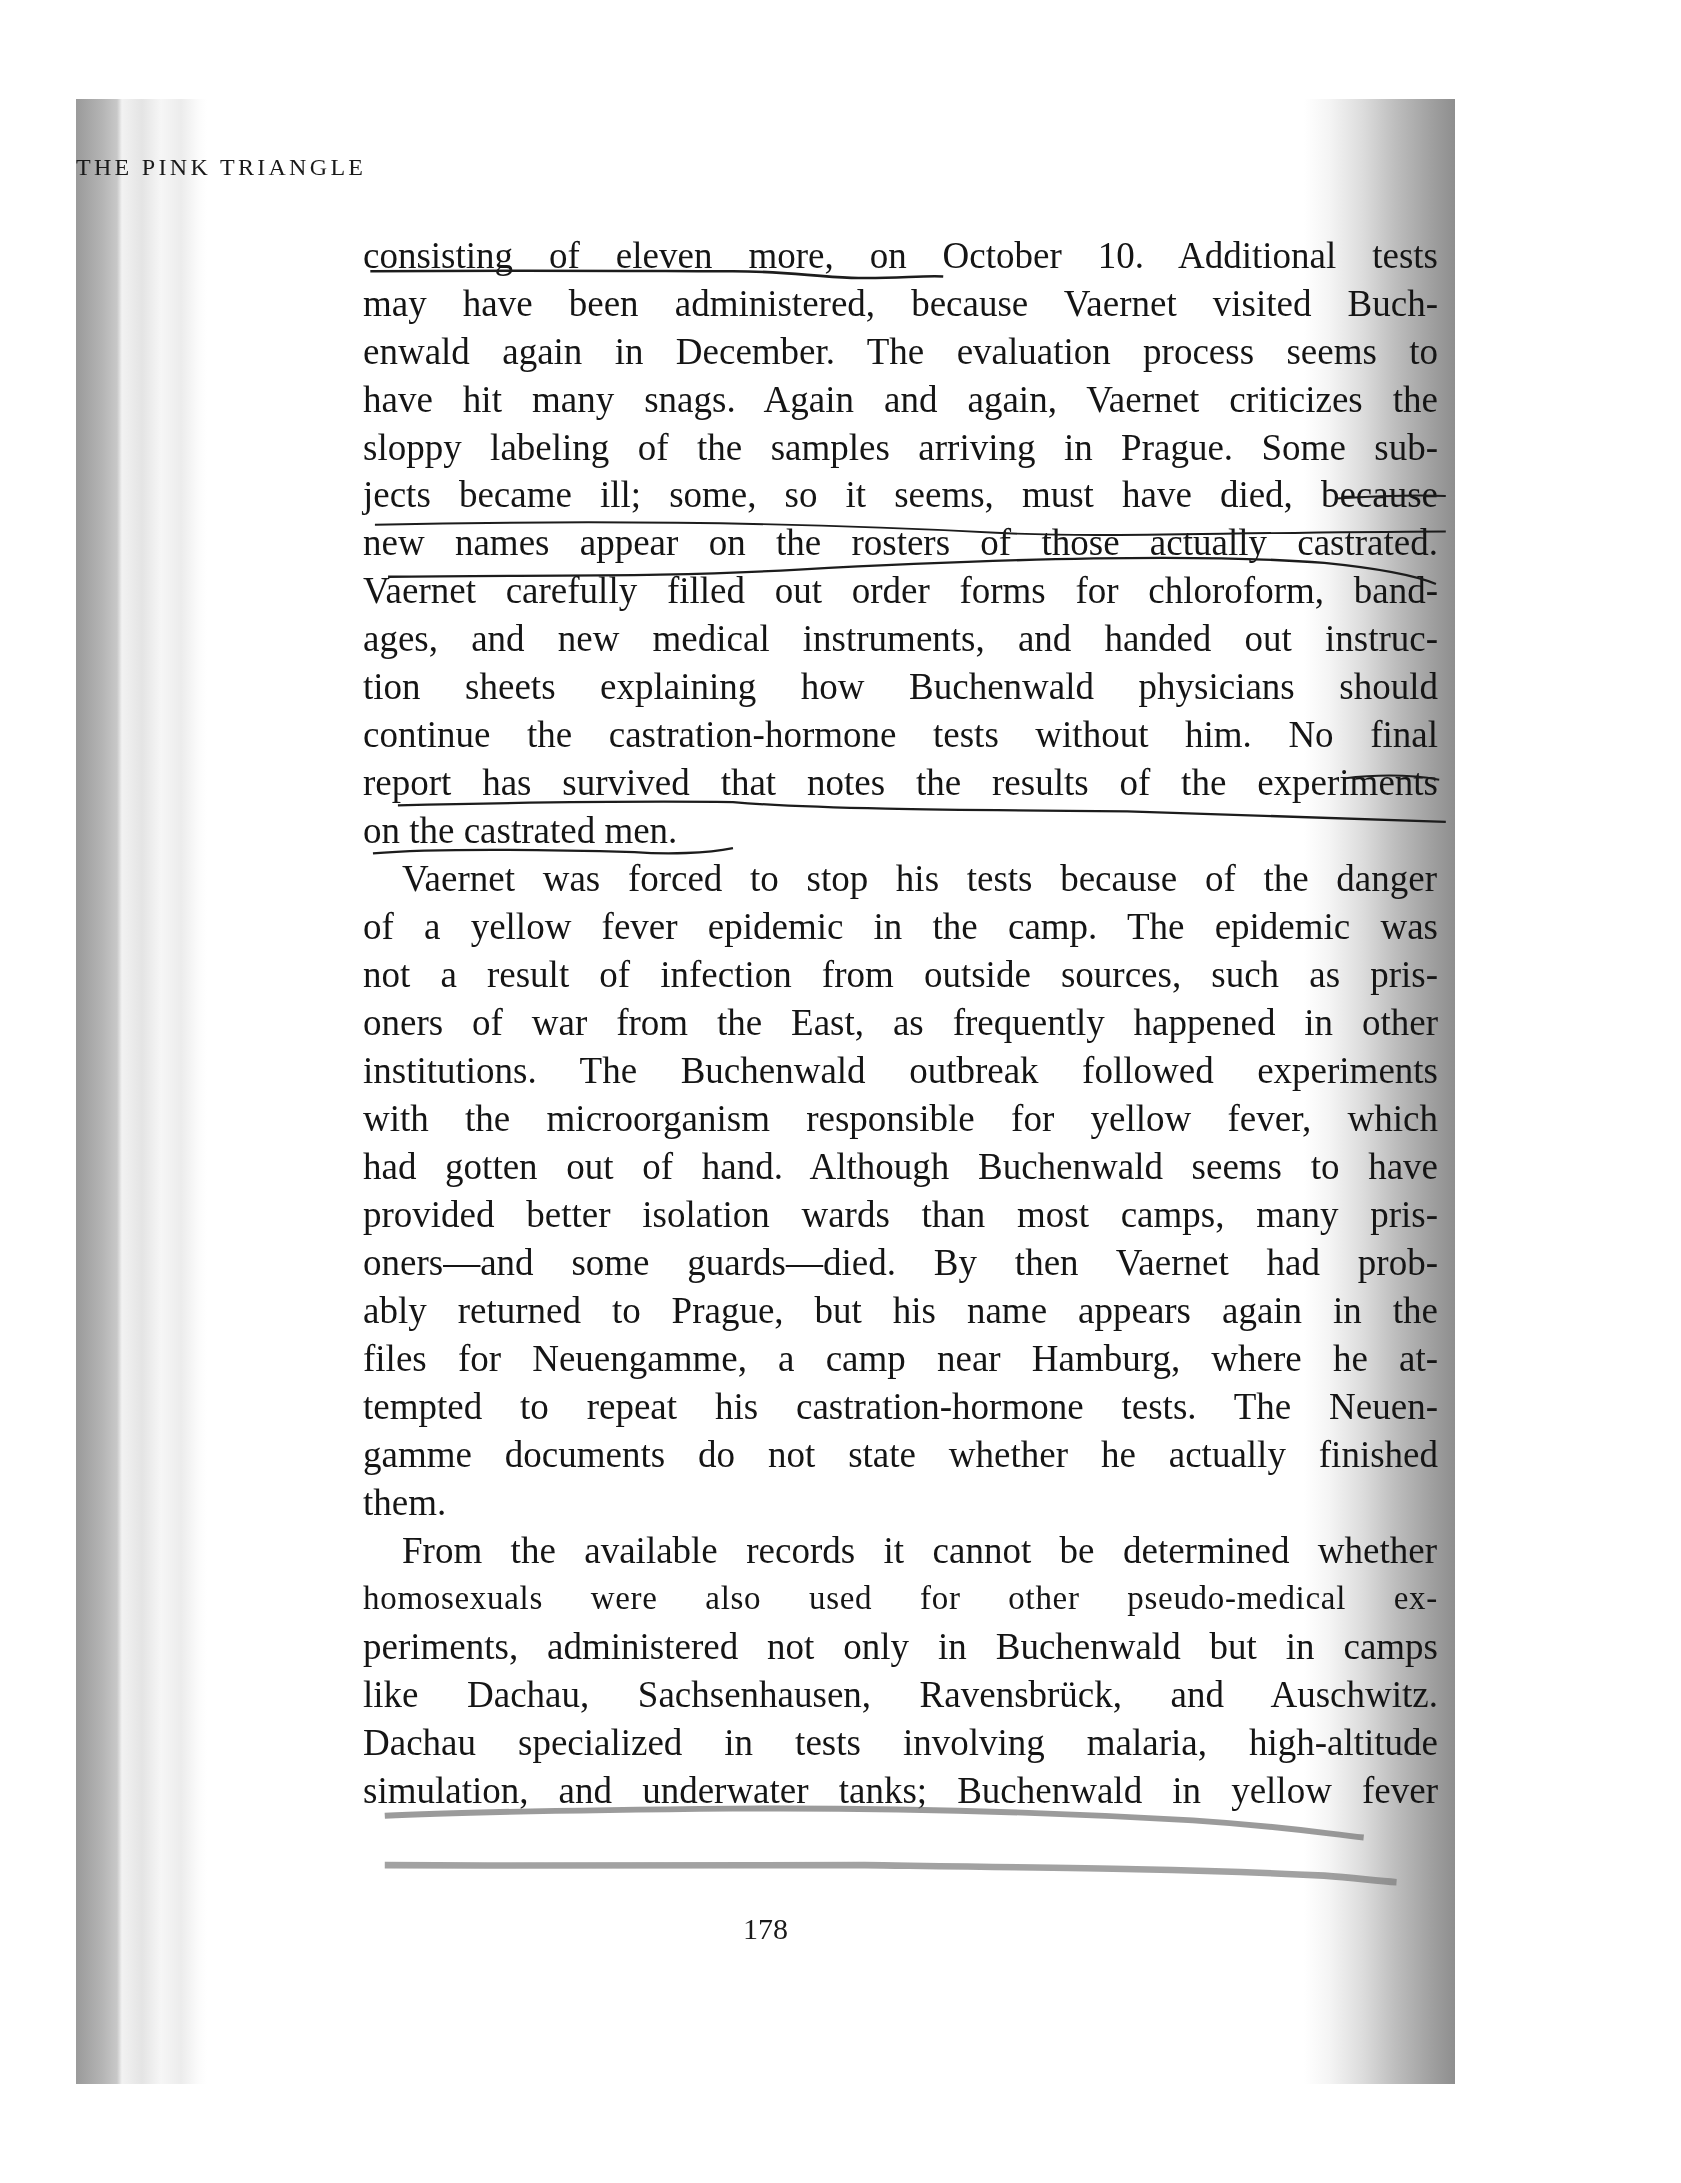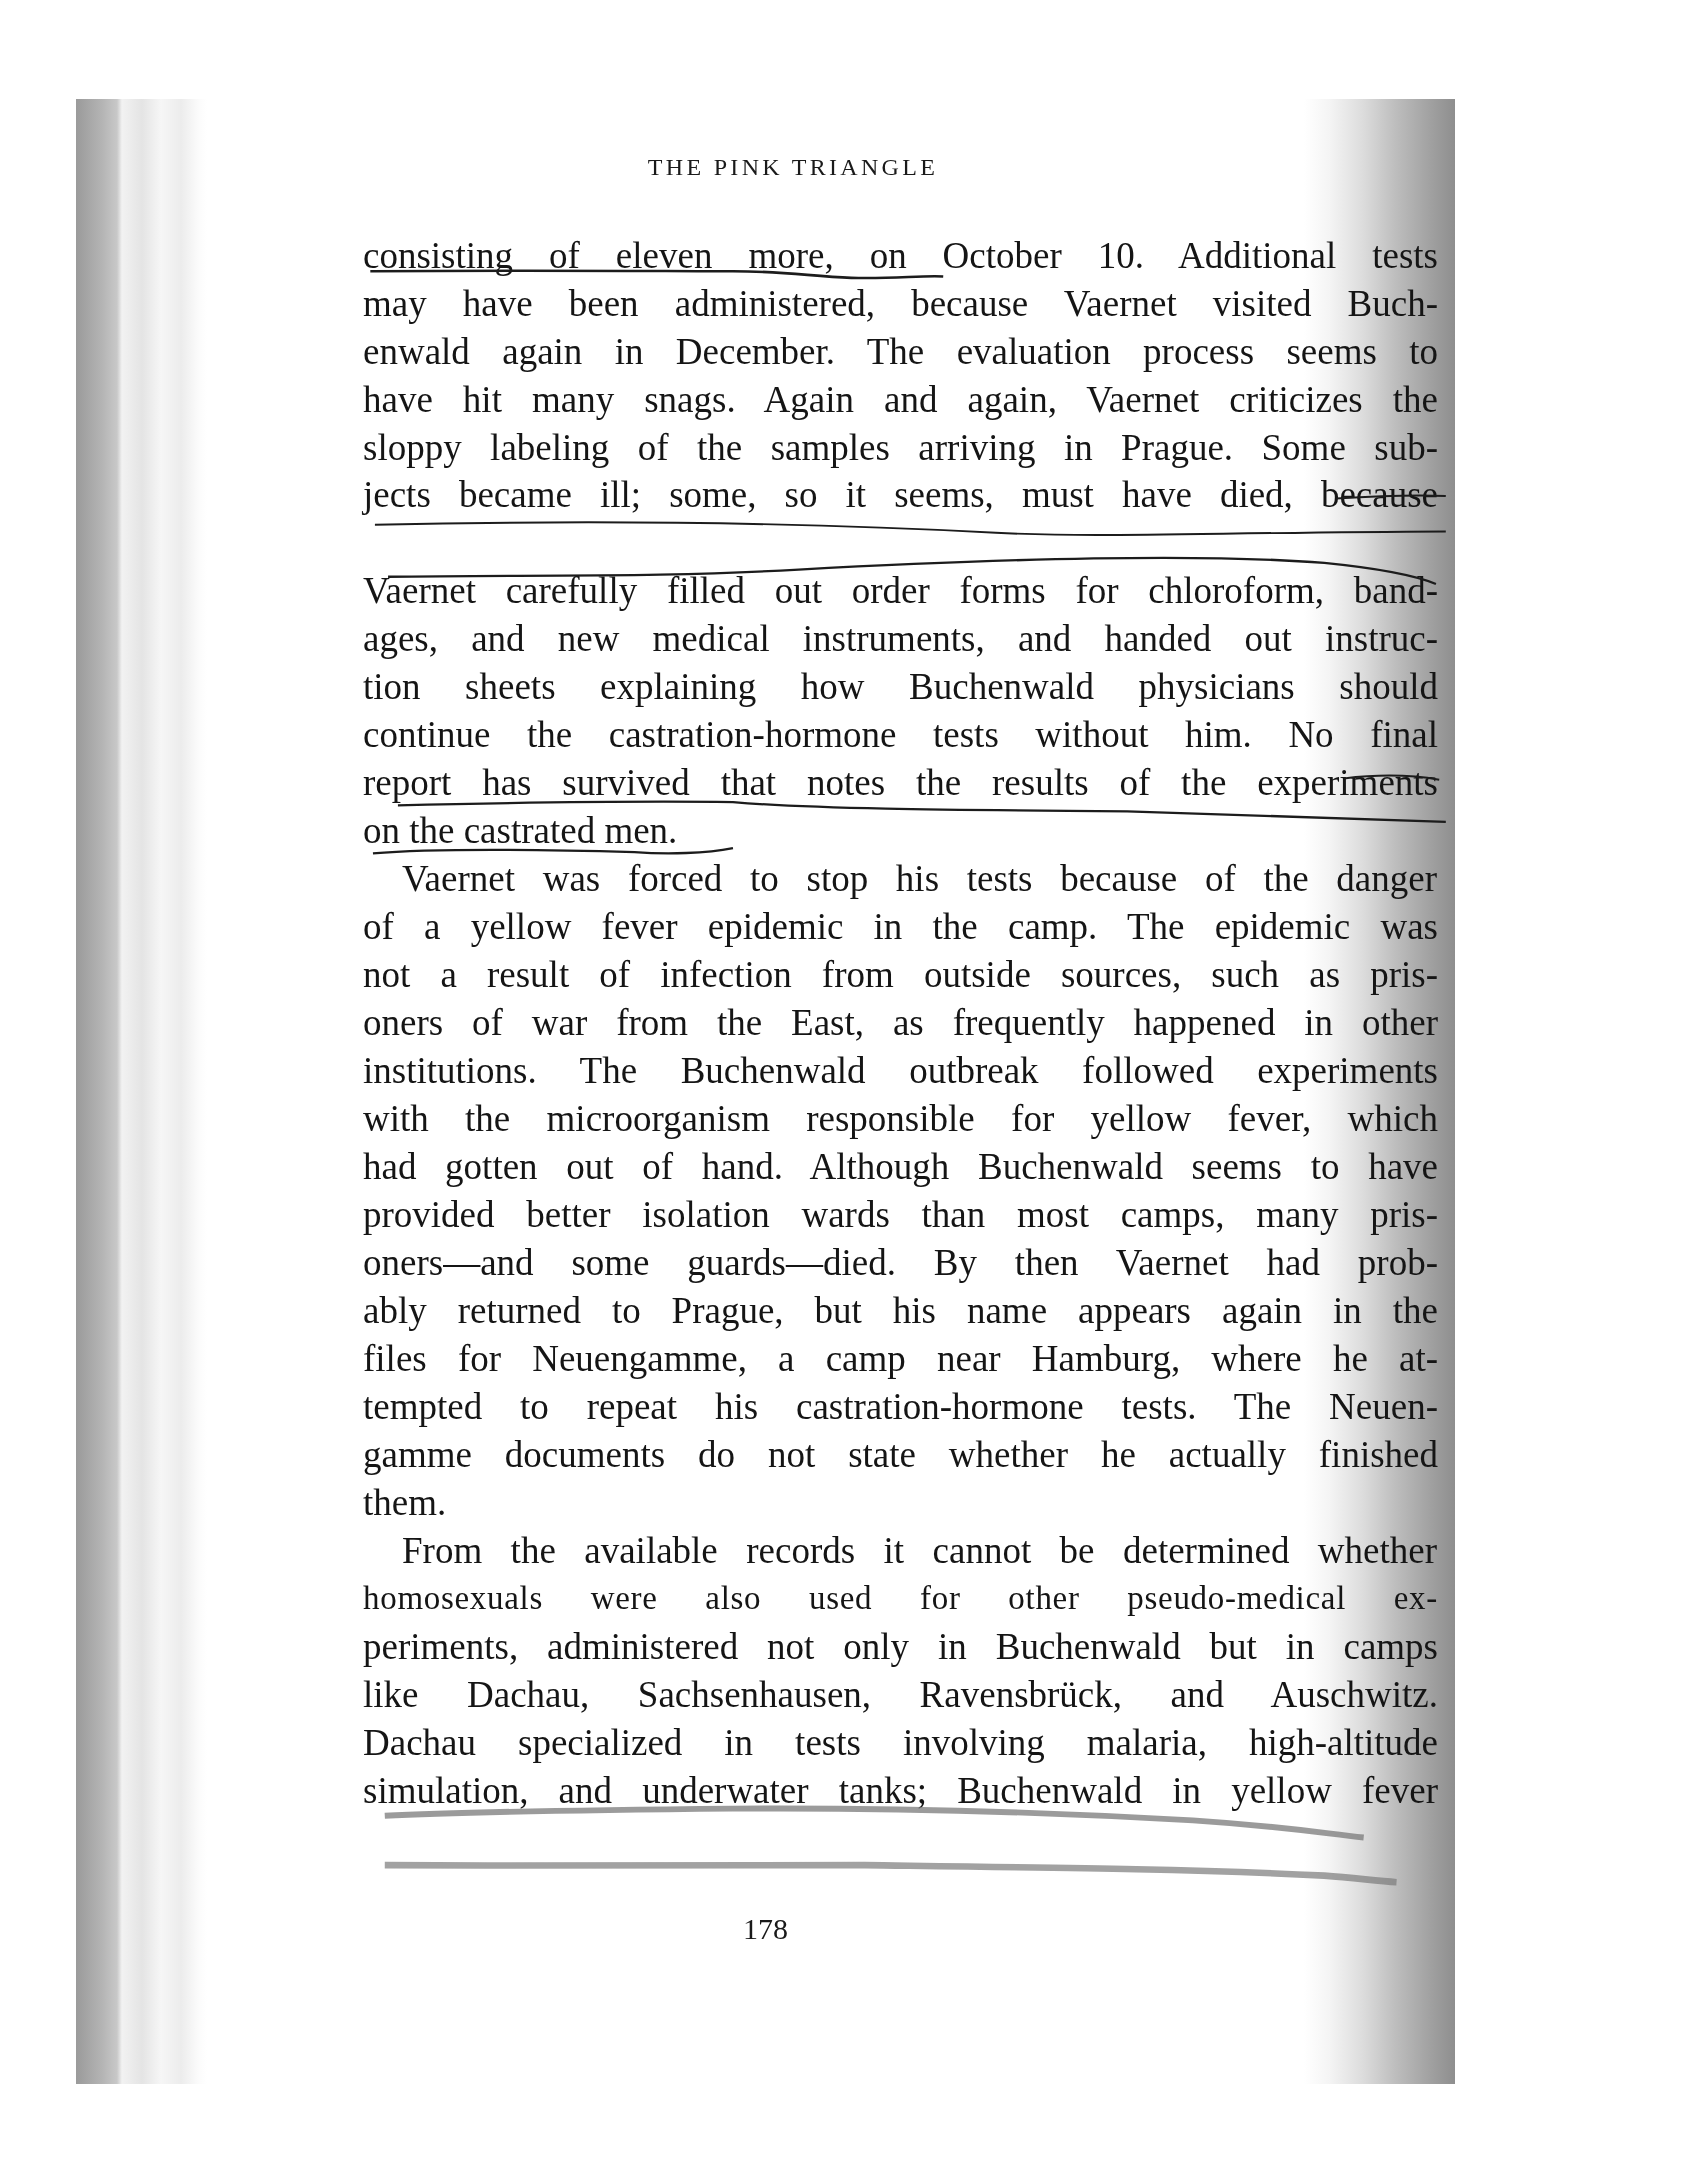--- a/index.html
+++ b/index.html
@@ -10,21 +10,21 @@
   }
   .edge-left {
     position:absolute; left:0; top:0; width:131px; height:100%;
     background: linear-gradient(to right, #9a9a9a 0px, #b4b4b4 26px, #c8c8c8 41px, #f2f2f2 46px, #e4e4e4 66px, #f6f6f6 85px, #ececec 105px, #fbfbfb 122px, #ffffff 131px);
   }
   .edge-right {
     position:absolute; right:0; top:0; width:151px; height:100%;
     background: linear-gradient(to right, #ffffff 0px, #f4f4f4 26px, #dcdcdc 59px, #bdbdbd 92px, #a2a2a2 125px, #8e8e8e 151px);
   }
   .running-head {
-    position:absolute; left:0; width:1434px; top:55px; text-align:center;
+    position:absolute; left:0; width:1434px; top:55px; text-align:left;
     font-family:"Liberation Serif", serif; font-size:24px; letter-spacing:3.3px; color:#1a1a1a;
   }
   .line {
     position:absolute; left:287px; width:1075px; height:39px;
     font-family:"Liberation Serif", serif; font-size:37px; color:#151515;
     text-align:justify; text-align-last:justify; white-space:nowrap; line-height:39px;
   }
   .line.last { text-align-last:left; }
   .line.indent { padding-left:39px; width:1035px; }
   .line.small { font-size:33px; letter-spacing:0.7px; }
@@ -42,20 +42,21 @@
   <div class="edge-right"></div>
 
   <div class="running-head">THE PINK TRIANGLE</div>
 
   <div class="line" style="top:137px">consisting of eleven more, on October 10. Additional tests</div>
   <div class="line" style="top:185px">may have been administered, because Vaernet visited Buch-</div>
   <div class="line" style="top:281px">have hit many snags. Again and again, Vaernet criticizes the</div>
   <div class="line" style="top:233px">enwald again in December. The evaluation process seems to</div>
   <div class="line" style="top:329px">sloppy labeling of the samples arriving in Prague. Some sub-</div>
   <div class="line" style="top:376px">jects became ill; some, so it seems, must have died, because</div>
+  <div class="line" style="top:424px">new names appear on the rosters of those actually castrated.</div>
   <div class="line" style="top:472px">Vaernet carefully filled out order forms for chloroform, band-</div>
   <div class="line" style="top:520px">ages, and new medical instruments, and handed out instruc-</div>
   <div class="line" style="top:568px">tion sheets explaining how Buchenwald physicians should</div>
   <div class="line" style="top:616px">continue the castration-hormone tests without him. No final</div>
   <div class="line" style="top:664px">report has survived that notes the results of the experiments</div>
   <div class="line last" style="top:712px">on the castrated men.</div>
   <div class="line indent" style="top:760px">Vaernet was forced to stop his tests because of the danger</div>
   <div class="line" style="top:808px">of a yellow fever epidemic in the camp. The epidemic was</div>
   <div class="line" style="top:904px">oners of war from the East, as frequently happened in other</div>
   <div class="line" style="top:856px">not a result of infection from outside sources, such as pris-</div>

